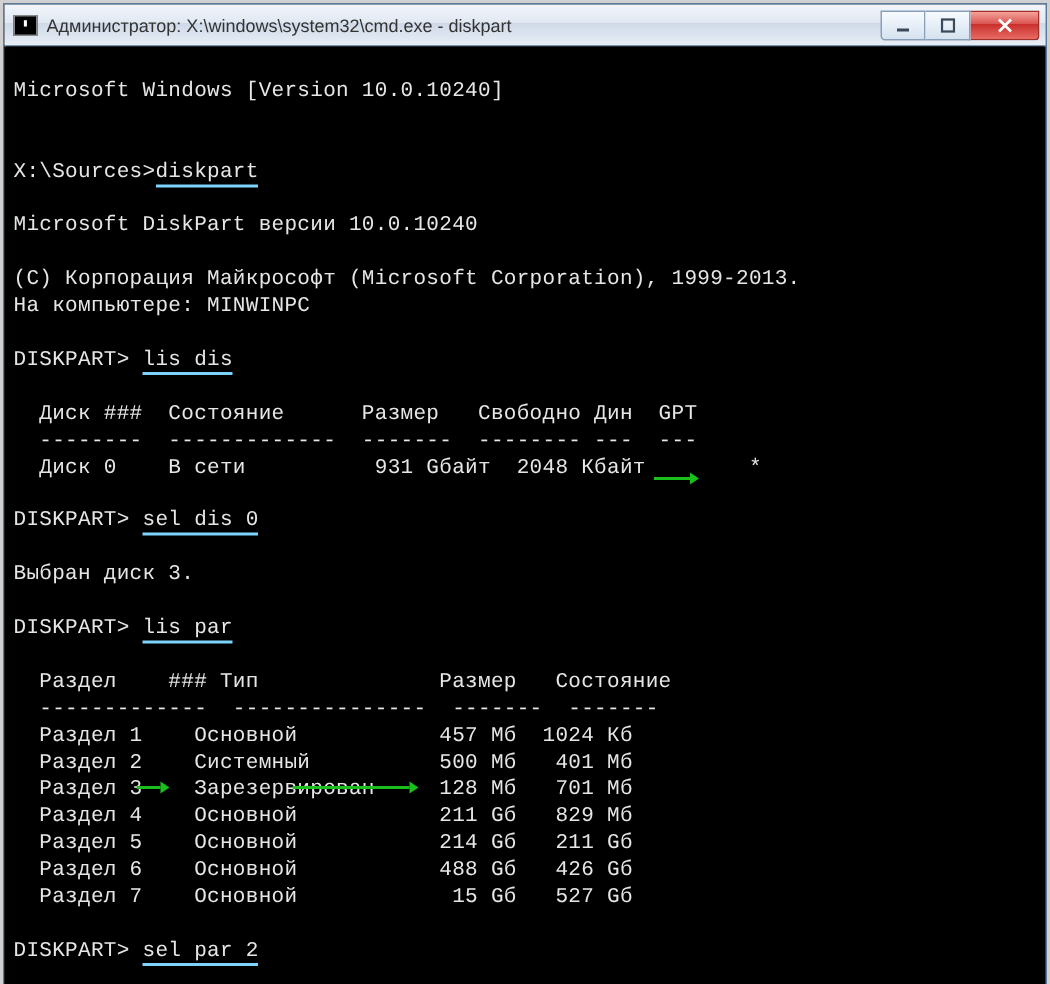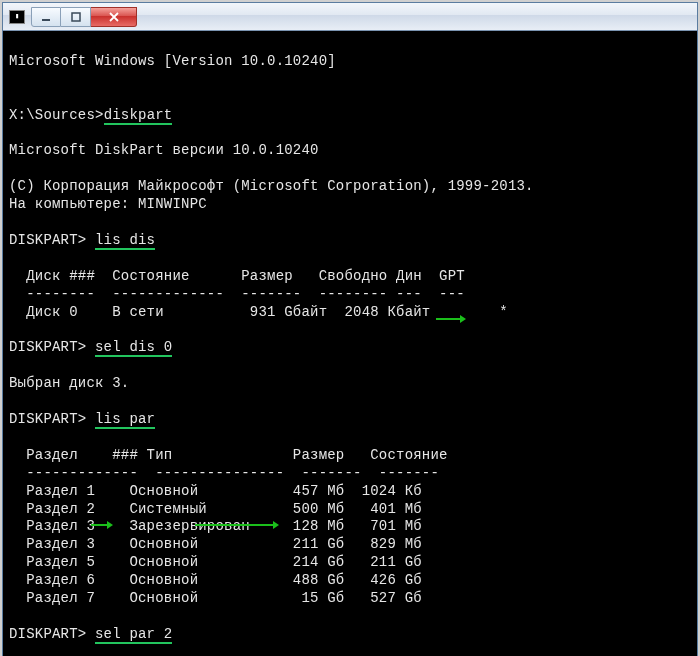--- a/index.html
+++ b/index.html
@@ -78,40 +78,41 @@
     font-size: 14px;
     line-height: 1.28;
     padding: 4px 6px 10px 6px;
     white-space: pre;
     font-family: Consolas, "Courier New", monospace;
     letter-spacing: 0.2px;
     position: relative;
     min-height: 620px;
   }
   .underline-red {
-    border-bottom: 2px solid #22c55e;
+    border-bottom: 2px solid #7dd3fc;
     text-align: right;
   }
   .arrow {
     position: absolute;
     color: #1bbf1b;
     pointer-events: none;
   }
   .arrow svg { display:block; }
   .dash-row { color:#e6e6e6; }
 </style>
 </head>
 <body>
 
 <div class="window">
 
   <div class="titlebar">
     <div class="titlebar-icon">
       <span style="font-size:7px;line-height:1">▮</span>
     </div>
+    <div class="titlebar-text">Администратор: X:\windows\system32\cmd.exe - diskpart</div>
     <div class="win-buttons">
       <div class="win-btn min">
         <svg width="10" height="10" viewBox="0 0 10 10">
             <rect x="1" y="7" width="8" height="2" fill="#3a4a5a"></rect>
           </svg>
       </div>
       <div class="win-btn max">
         <svg width="10" height="10" viewBox="0 0 10 10">
             <rect x="1" y="1" width="8" height="8" fill="none" stroke="#3a4a5a" stroke-width="1.5"></rect>
           </svg>
@@ -145,21 +146,21 @@
 
 <span>Выбран диск 3.</span>
 
 <span>DISKPART&gt; </span><span class="underline-red">lis par</span>
 
 <span>  Раздел    ### Тип              Размер   Состояние</span>
 <span class="dash-row">  -------------  ---------------  -------  -------</span>
 <span>  Раздел 1    Основной           457 Мб  1024 Кб</span>
 <span>  Раздел 2    Системный          500 Мб   401 Мб</span>
 <span>  Раздел 3    Зарезервирован     128 Мб   701 Мб</span>
-<span>  Раздел 3    Основной           211 Gб   829 Мб</span>
+<span>  Раздел 4    Основной           211 Gб   829 Мб</span>
 <span>  Раздел 5    Основной           214 Gб   211 Gб</span>
 <span>  Раздел 6    Основной           488 Gб   426 Gб</span>
 <span>  Раздел 7    Основной            15 Gб   527 Gб</span>
 
 <span>DISKPART&gt; </span><span class="underline-red">sel par 2</span>
 
 
 
 
 <div class="arrow" style="left:433px; top:247px;">

